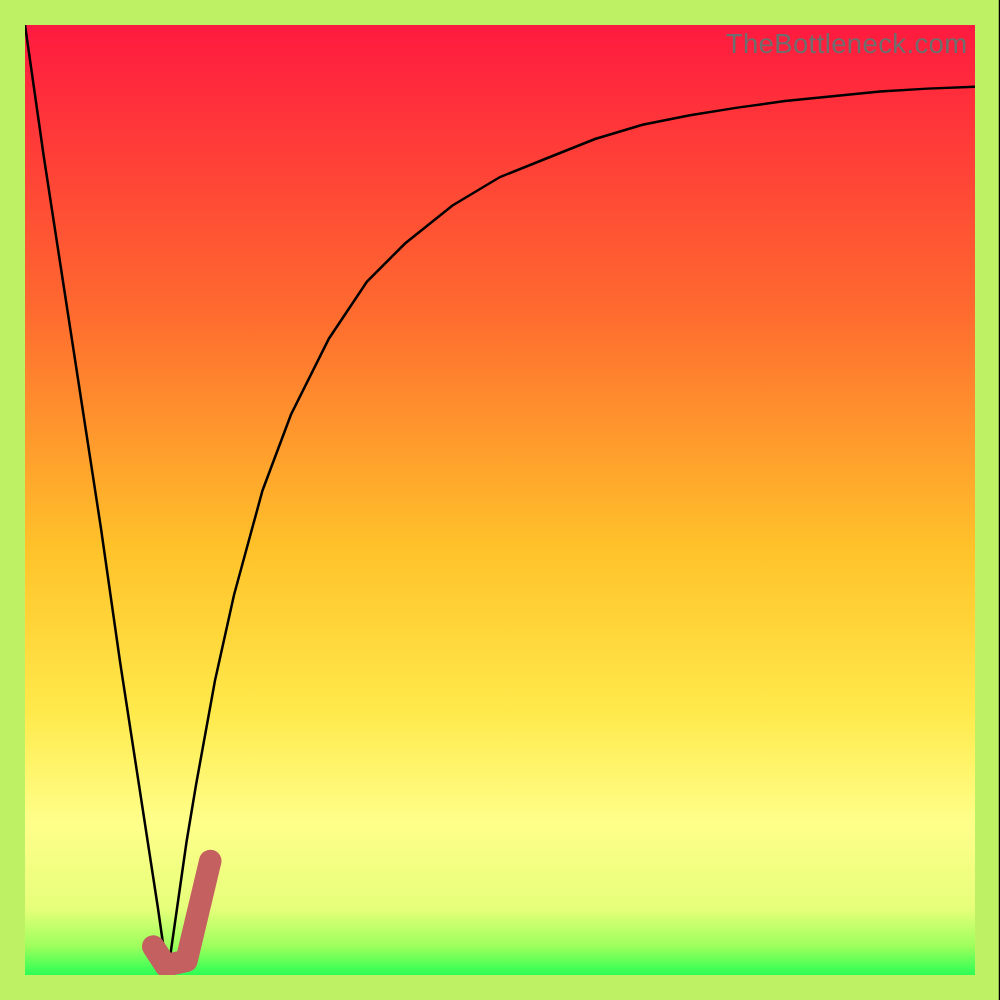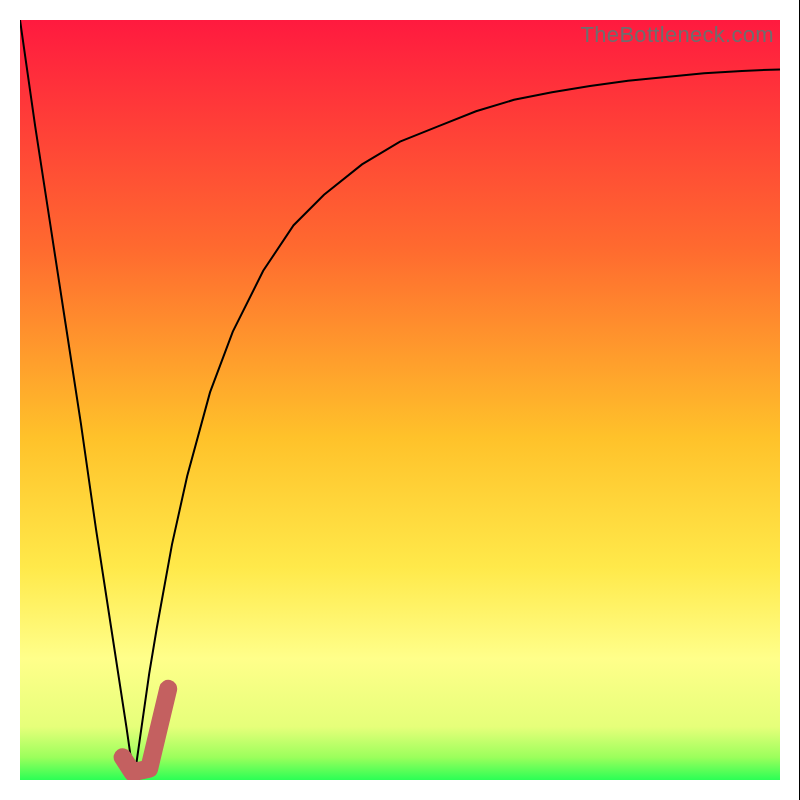--- a/index.html
+++ b/index.html
@@ -9,21 +9,21 @@
     height: 800px;
     background: #000;
     overflow: hidden;
     font-family: Arial, Helvetica, sans-serif;
   }
   .frame {
     position: absolute;
     top: 0; left: 0;
     width: 799px;
     height: 800px;
-    background: #ffffff;
+    background: #bef264;
   }
   .plot-area {
     position: absolute;
     top: 20px;
     left: 20px;
     width: 760px;
     height: 760px;
     overflow: hidden;
   }
   .gradient-bg {

